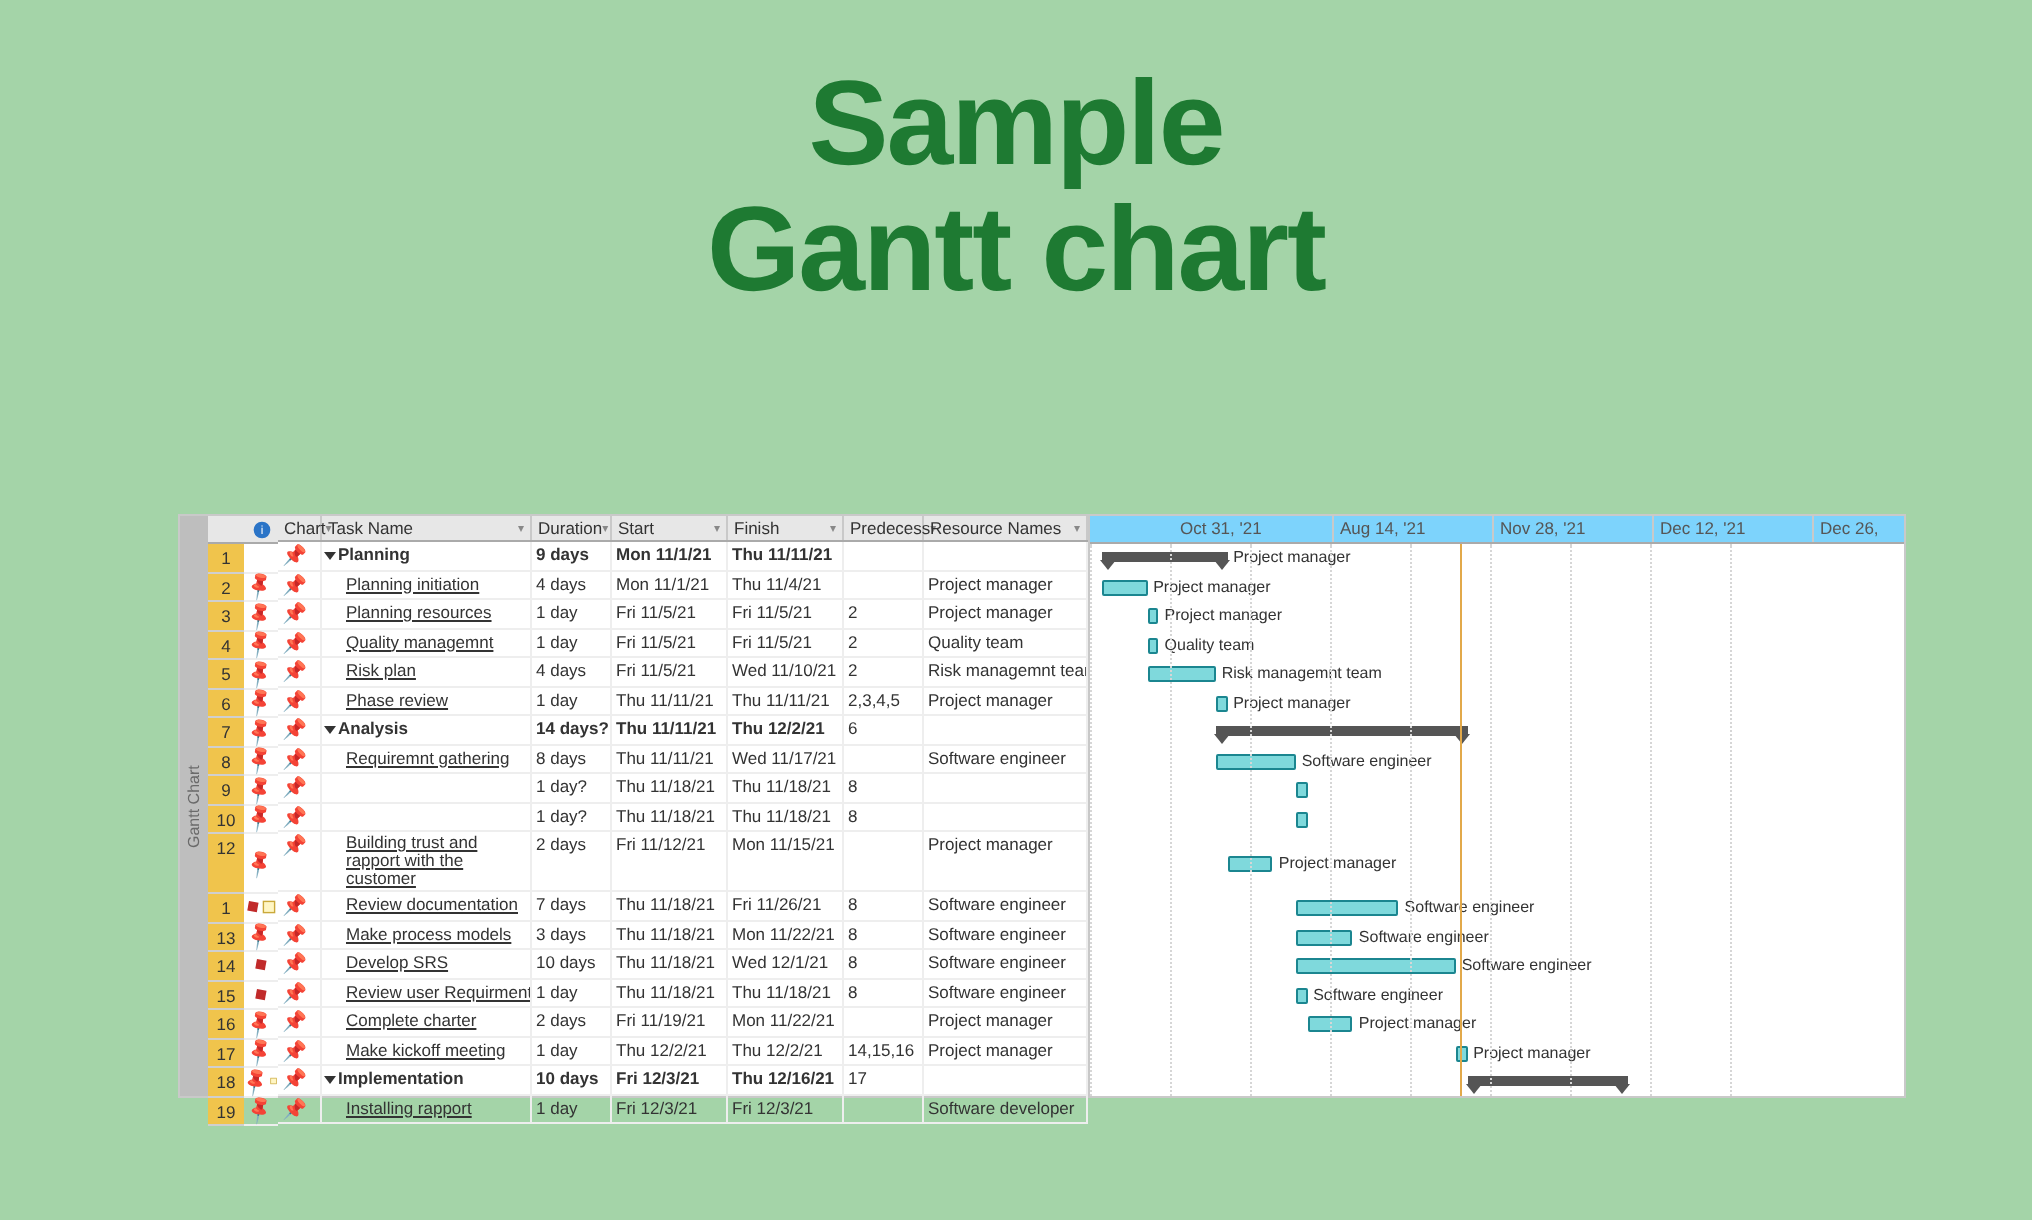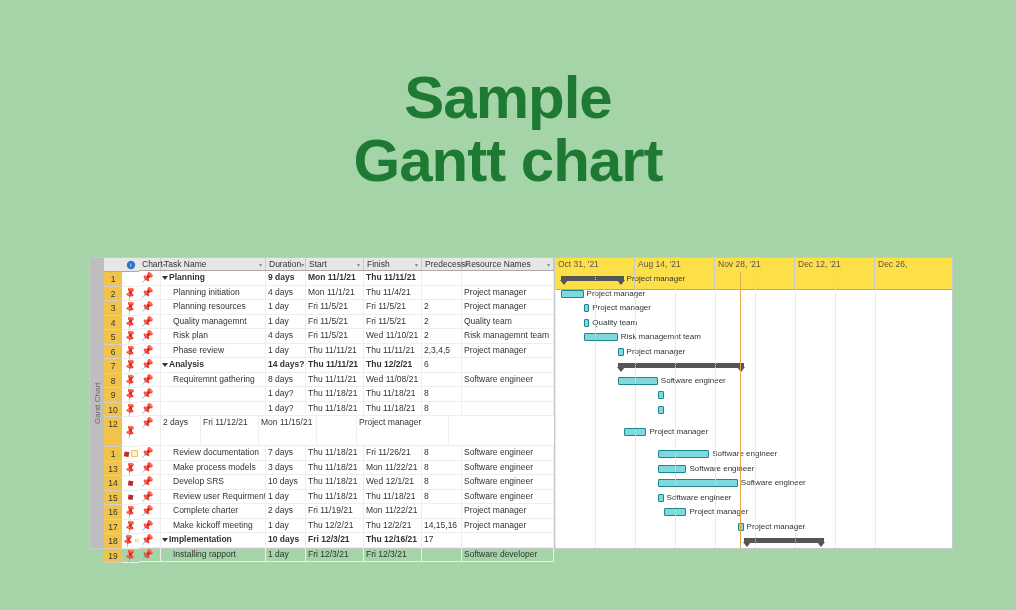--- a/index.html
+++ b/index.html
@@ -9,21 +9,21 @@
     background: #a4d4a8;
     font-family: "Segoe UI", Tahoma, Arial, sans-serif;
     overflow: hidden;
   }
   .title {
     color: #1e7a32;
     font-weight: 700;
     text-align: center;
     font-size: 60px;
     line-height: 1.05;
-    padding-top: 66px;
+    padding-top: 30px;
     letter-spacing: -1px;
   }
   .panel {
     position: absolute;
     left: 90px;
     top: 258px;
     width: 862px;
     height: 290px;
     background: #fff;
     font-size: 8.5px;
@@ -80,40 +80,41 @@
   .note { width:7px; height:7px; }
 
   .grid {
     border-right: 1px solid #c8c8c8;
     display: flex;
     flex-direction: column;
   }
   .grid .hdr { height:14px; display:flex; background:#e7e7e7; border-bottom:1px solid #aaa; }
   .grid .hdr div { border-right:1px solid #c9c9c9; padding:1px 3px; display:flex; align-items:center; justify-content:space-between; color:#333; }
   .grid .hdr div::after { content:"▾"; font-size:6px; color:#888; }
-  .c-task{width:22px}.c-name{width:105px}.c-dur{width:40px}.c-start{width:58px}.c-fin{width:58px}.c-pred{width:40px}.c-res{width:92px}
+  .c-task{width:22px}.c-name{width:105px}.c-dur{width:40px}.c-start{width:58px}.c-fin{width:58px}.c-pred{width:40px}.c-res{width:82px}
   .grid .row { height:14.5px; display:flex; border-bottom:1px solid #eee; }
   .grid .row.tall { height:30px; }
   .grid .row div { border-right:1px solid #eee; padding:1px 2px; overflow:hidden; white-space:nowrap; }
   .grid .row.tall .c-name { white-space:normal; line-height:1.05; }
   .bold { font-weight:700; }
-  .indent1 { padding-left: 12px !important; }
+  .indent1 { padding-left: 12px !important; text-decoration: underline; }
   .tw { display:inline-block; width:0;height:0;border-left:4px solid #333;border-top:3px solid transparent;border-bottom:3px solid transparent;margin-right:2px;vertical-align:middle;transform:rotate(90deg);}
 
   .gantt {
     flex:1;
     position:relative;
     overflow:hidden;
   }
   .gantt .timehdr {
-    height:32px;
-    background:#fde047;
+    height:14px;
+    background:#7dd3fc;
     border-bottom:1px solid #aaa;
     display:flex;
     position:relative;
+    padding-left:42px;
   }
   .gantt .timehdr div {
     border-right:1px solid #c9c9c9;
     padding:1px 3px;
     color:#555;
     flex: 0 0 80px;
   }
   .gline { position:absolute; top:14px; bottom:0; width:0; border-left:1px dotted #d6d6d6; }
   .today { border-left:1px solid #e2a94a; }
   .bars { position:absolute; top:14px; left:0; right:0; }
@@ -321,21 +322,21 @@
       <div class="c-start bold">Thu 11/11/21</div>
       <div class="c-fin bold">Thu 12/2/21</div>
       <div class="c-pred">6</div>
       <div class="c-res"></div>
     </div>
         <div class="row">
       <div class="c-task"><span class="pin">📌</span></div>
       <div class="c-name  indent1">Requiremnt gathering</div>
       <div class="c-dur ">8 days</div>
       <div class="c-start ">Thu 11/11/21</div>
-      <div class="c-fin ">Wed 11/08/21</div>
+      <div class="c-fin ">Wed 11/17/21</div>
       <div class="c-pred"></div>
       <div class="c-res">Software engineer</div>
     </div>
         <div class="row">
       <div class="c-task"><span class="pin">📌</span></div>
       <div class="c-name  indent1"></div>
       <div class="c-dur ">1 day?</div>
       <div class="c-start ">Thu 11/18/21</div>
       <div class="c-fin ">Thu 11/18/21</div>
       <div class="c-pred">8</div>
@@ -345,20 +346,21 @@
       <div class="c-task"><span class="pin">📌</span></div>
       <div class="c-name  indent1"></div>
       <div class="c-dur ">1 day?</div>
       <div class="c-start ">Thu 11/18/21</div>
       <div class="c-fin ">Thu 11/18/21</div>
       <div class="c-pred">8</div>
       <div class="c-res"></div>
     </div>
         <div class="row tall">
       <div class="c-task"><span class="pin">📌</span></div>
+      <div class="c-name  indent1">Building trust and rapport with the customer</div>
       <div class="c-dur ">2 days</div>
       <div class="c-start ">Fri 11/12/21</div>
       <div class="c-fin ">Mon 11/15/21</div>
       <div class="c-pred"></div>
       <div class="c-res">Project manager</div>
     </div>
         <div class="row">
       <div class="c-task"><span class="pin">📌</span></div>
       <div class="c-name  indent1">Review documentation</div>
       <div class="c-dur ">7 days</div>

